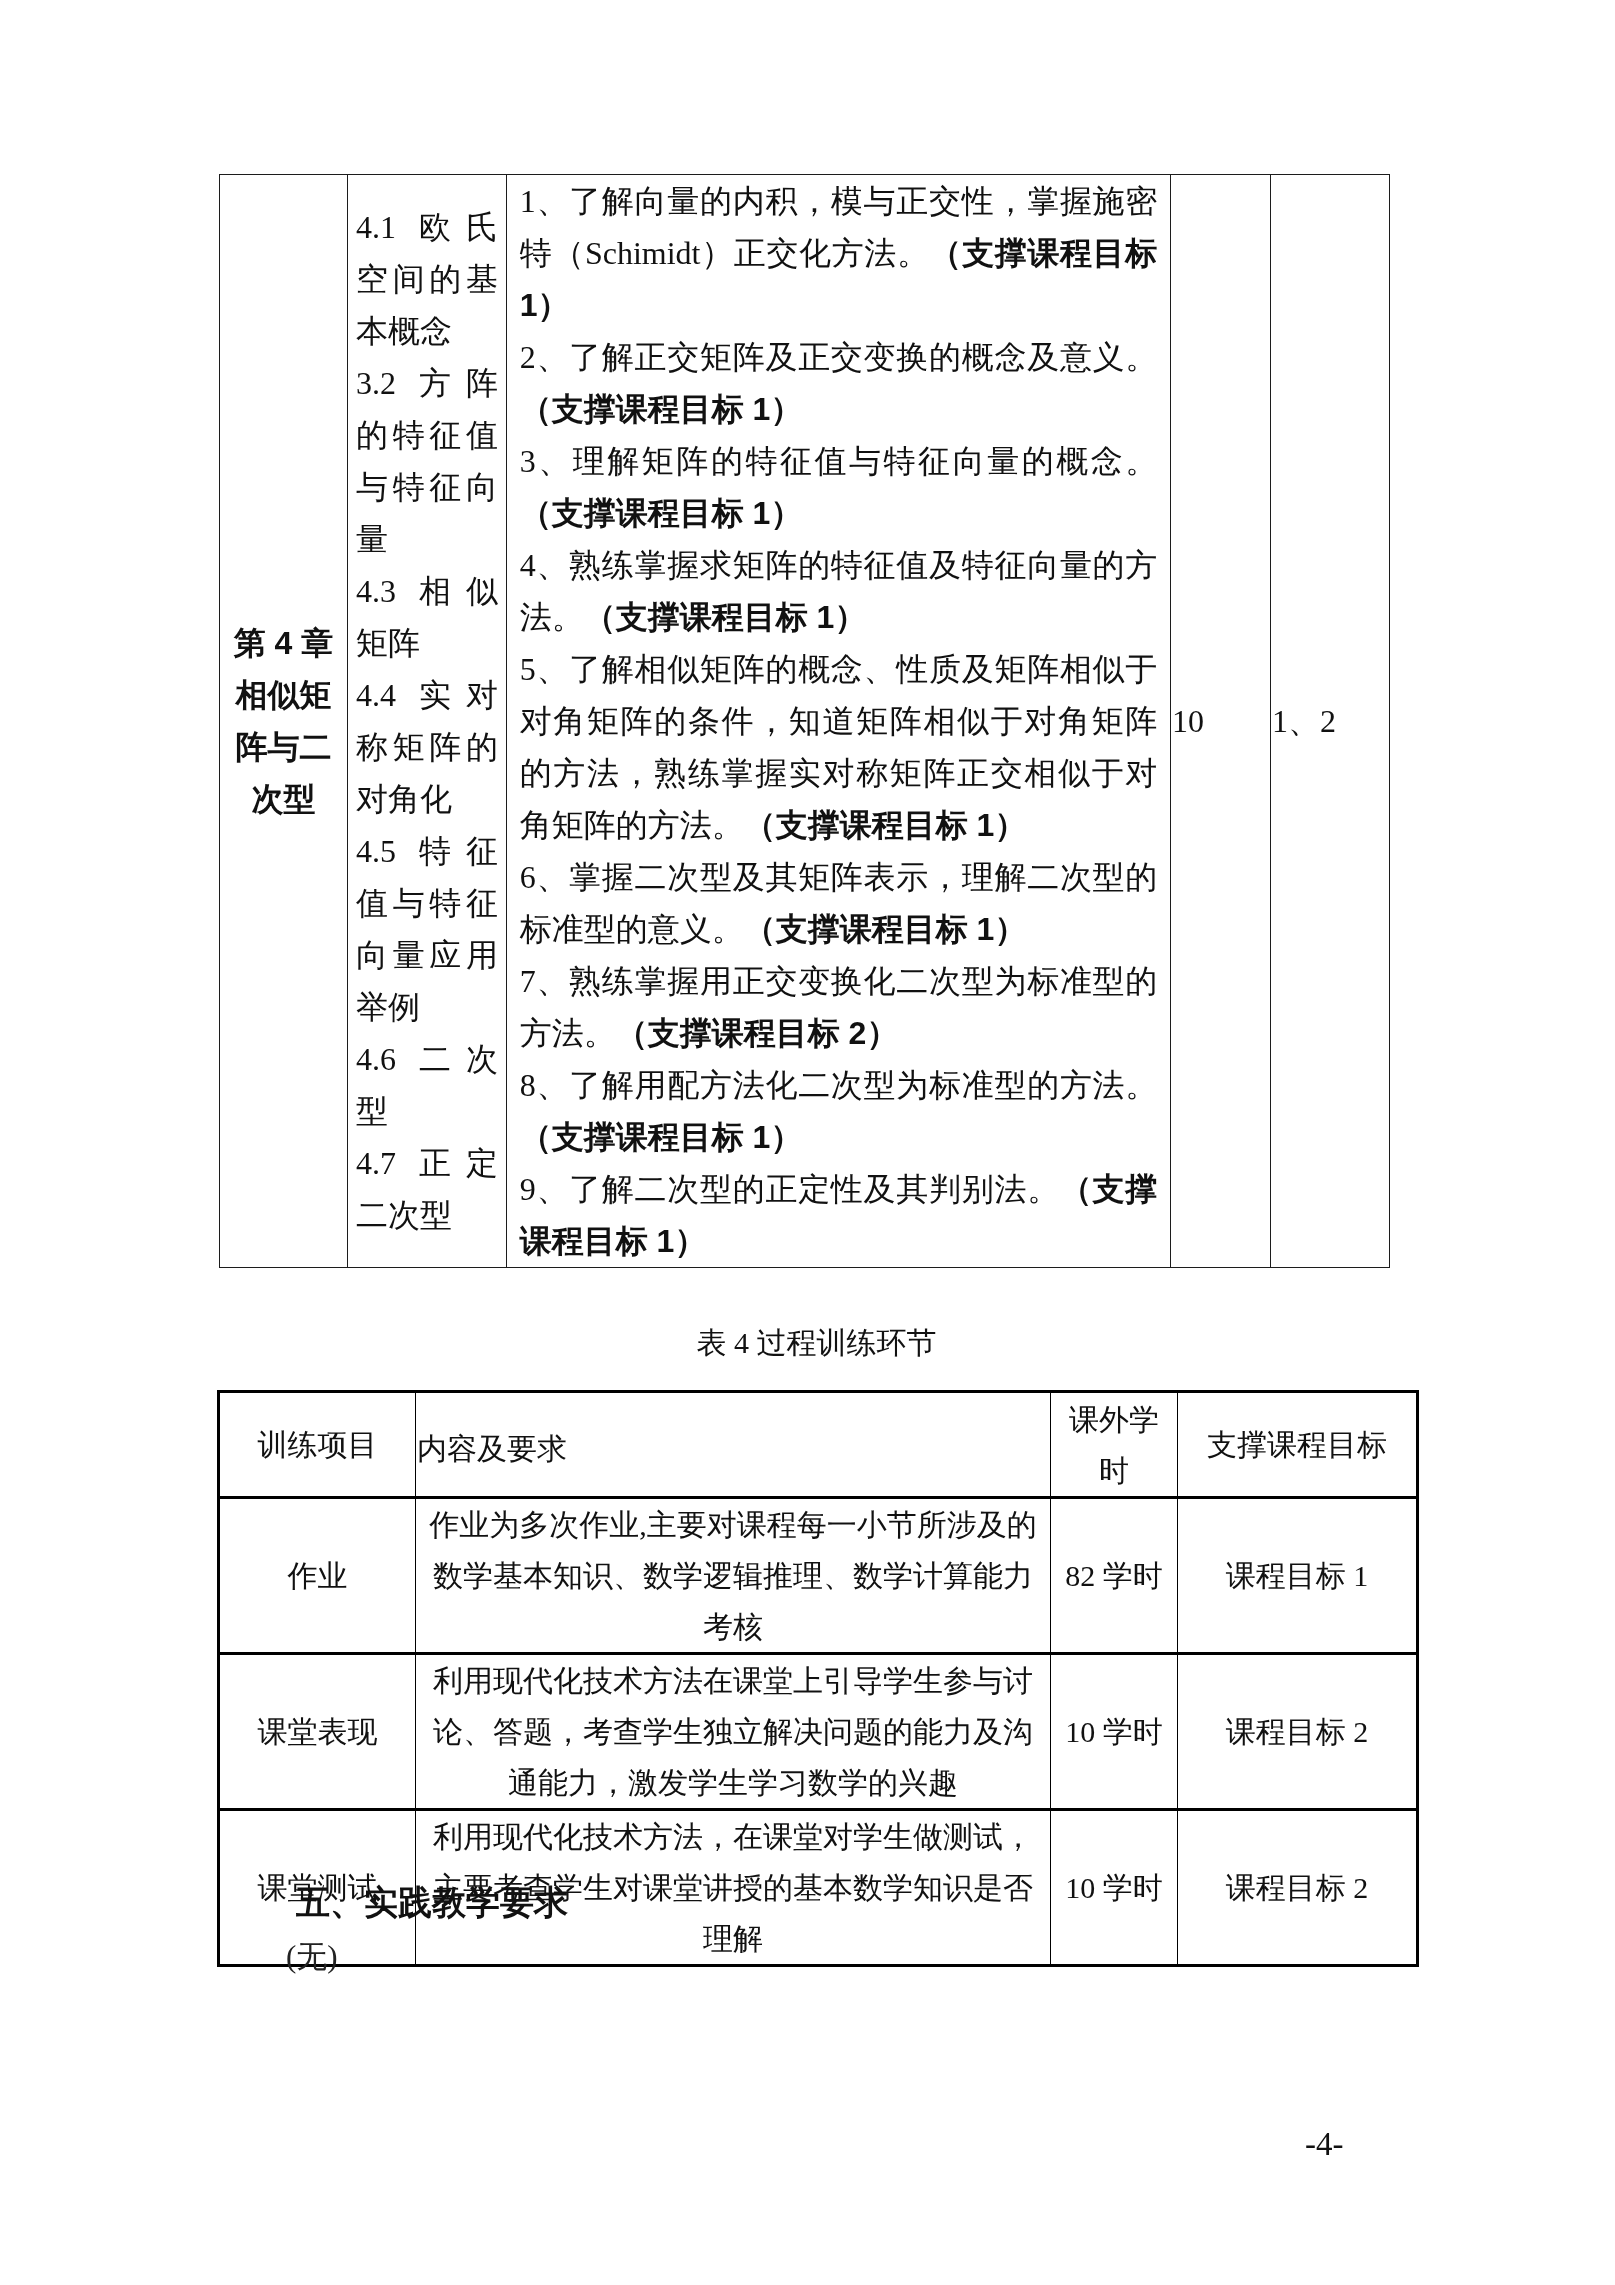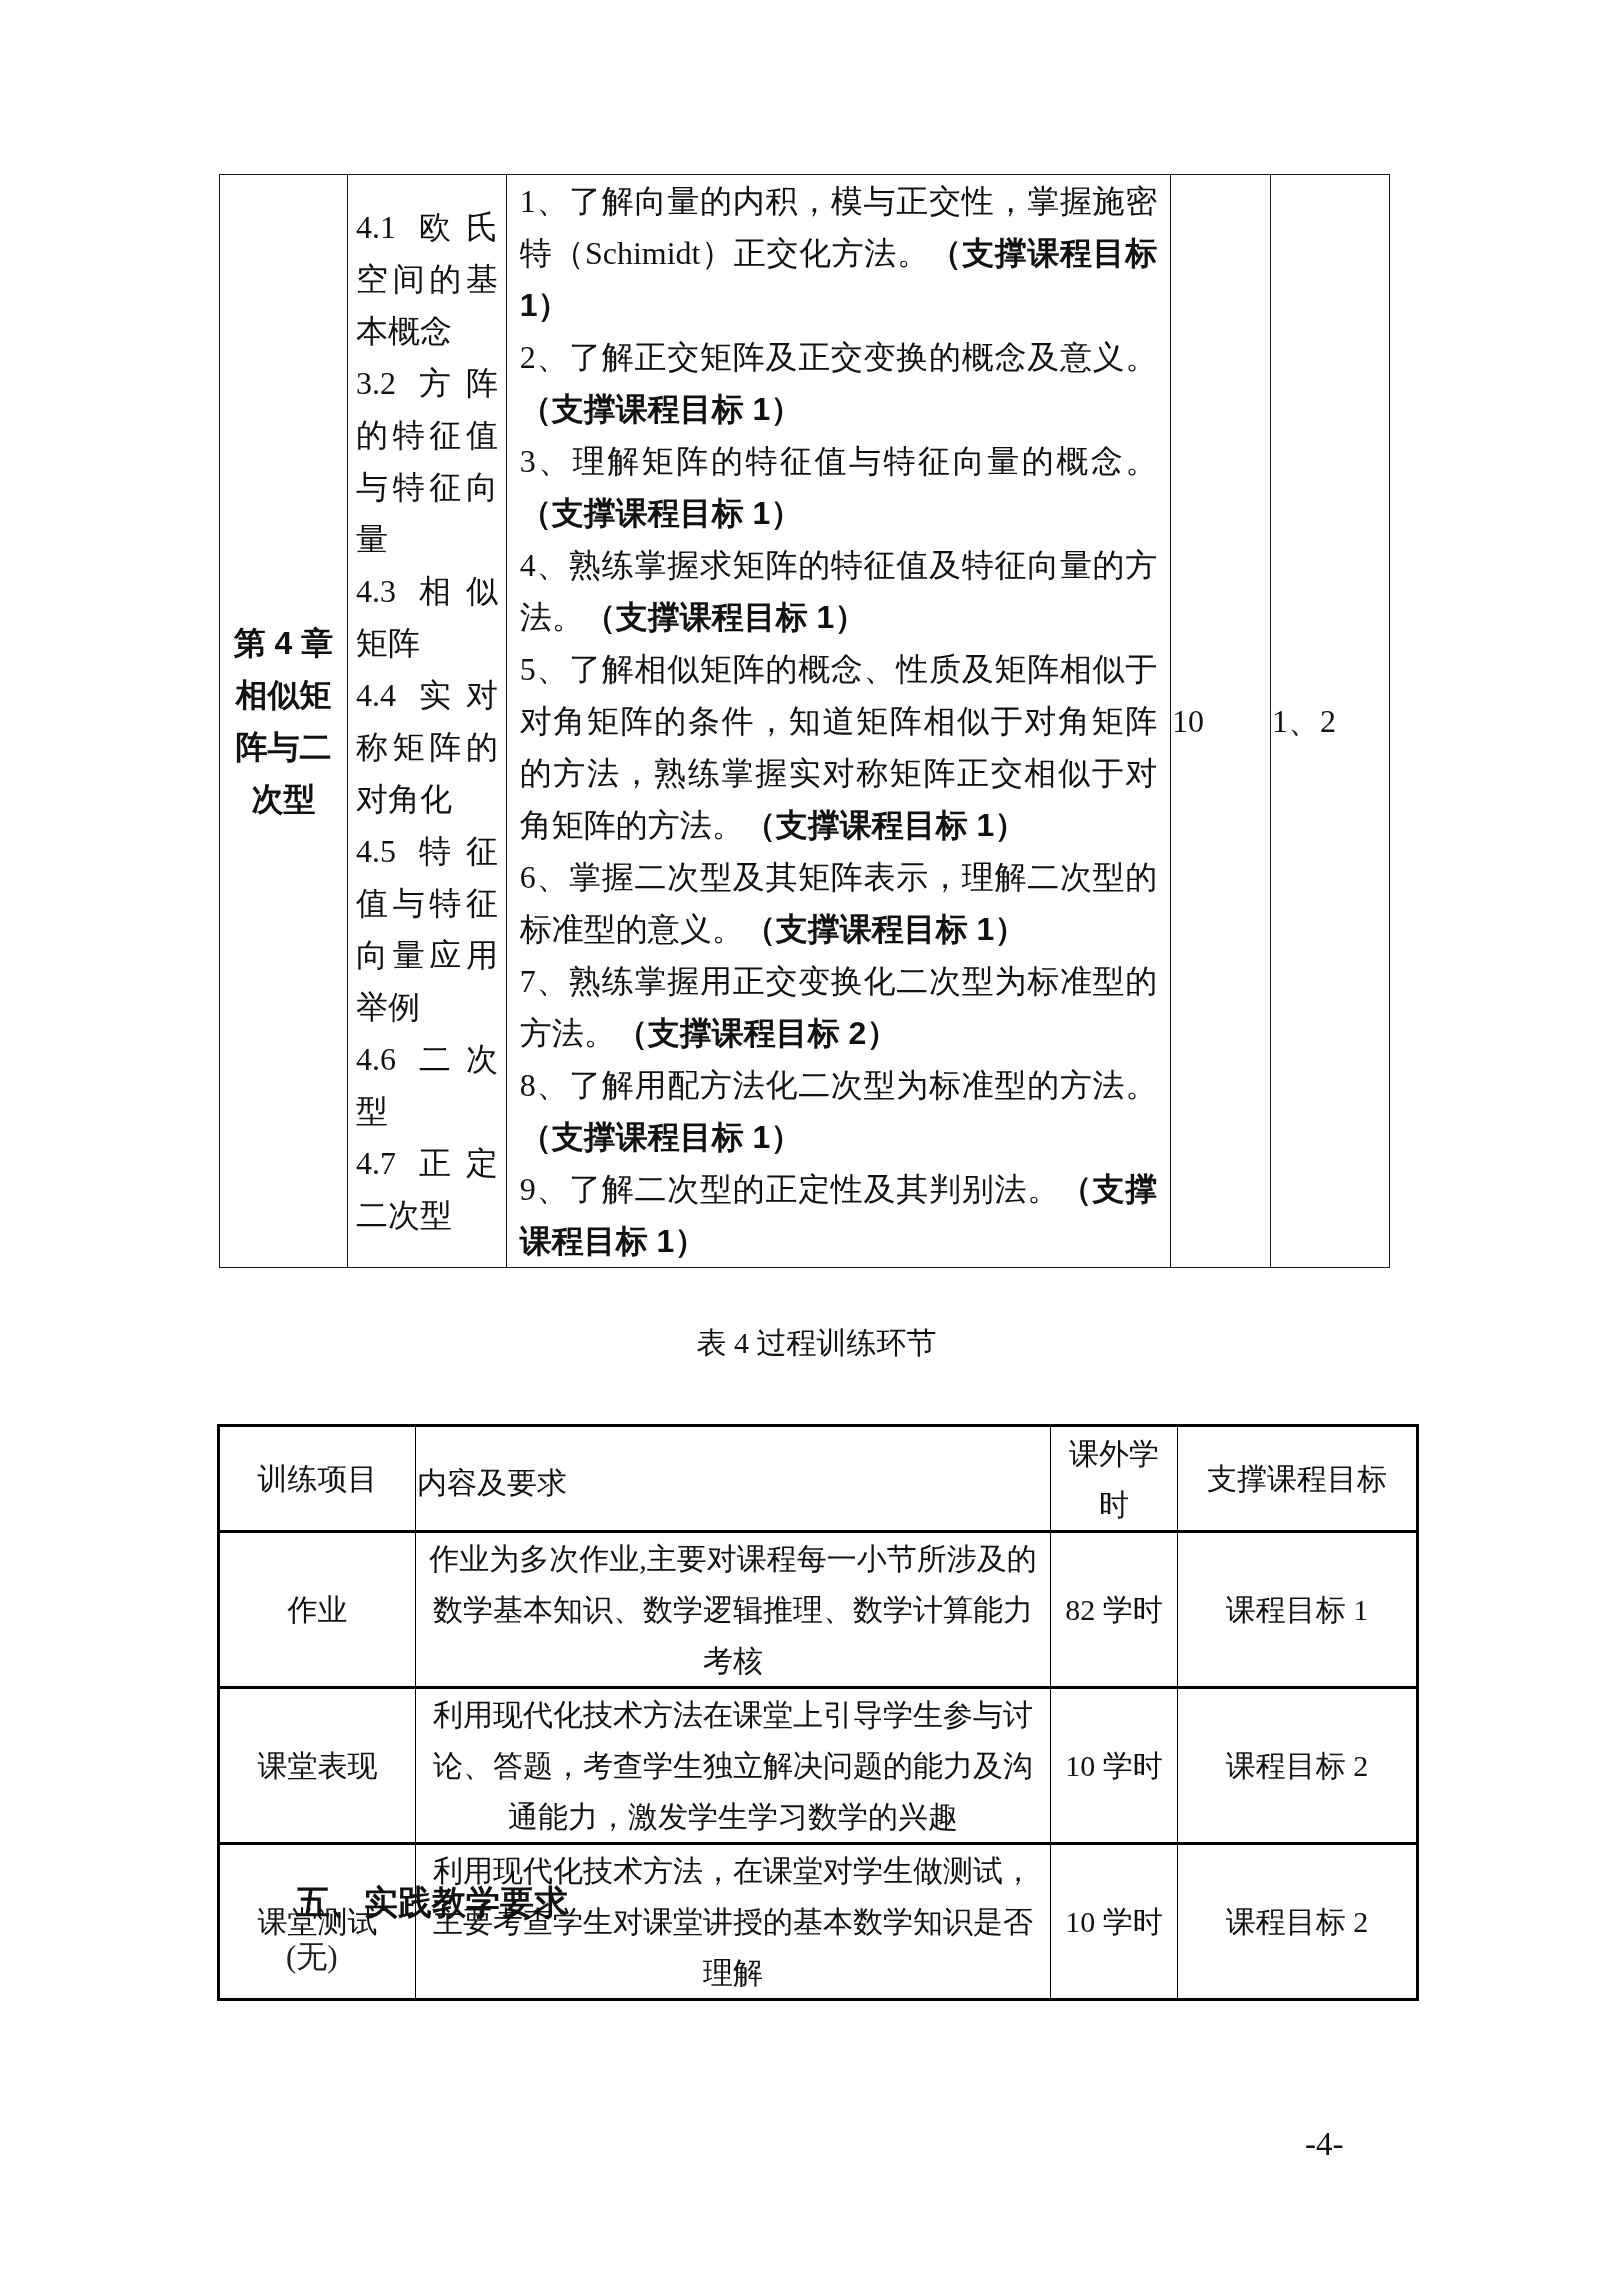--- a/index.html
+++ b/index.html
@@ -40,21 +40,21 @@
   }
 
   
   .tbl4-caption {
     position:absolute; left:217px; top:1323px; width:1199px;
     text-align:center; font-size:30px; line-height:40px;
   }
 
   
   .tbl4 {
-    position:absolute; left:217px; top:1424px; width:1199px;
+    position:absolute; left:217px; top:1390px; width:1199px;
     border-collapse:collapse; table-layout:fixed;
   }
   .tbl4 th, .tbl4 td {
     border:1.8px solid #000;
     border-top:3.6px solid #000; border-bottom:3.6px solid #000;
     font-weight:normal; font-size:30px; line-height:51px;
     vertical-align:middle; word-break:break-all;
   }
   .tbl4 { border:3.6px solid #000; }
   .t4-item   { text-align:center; }

